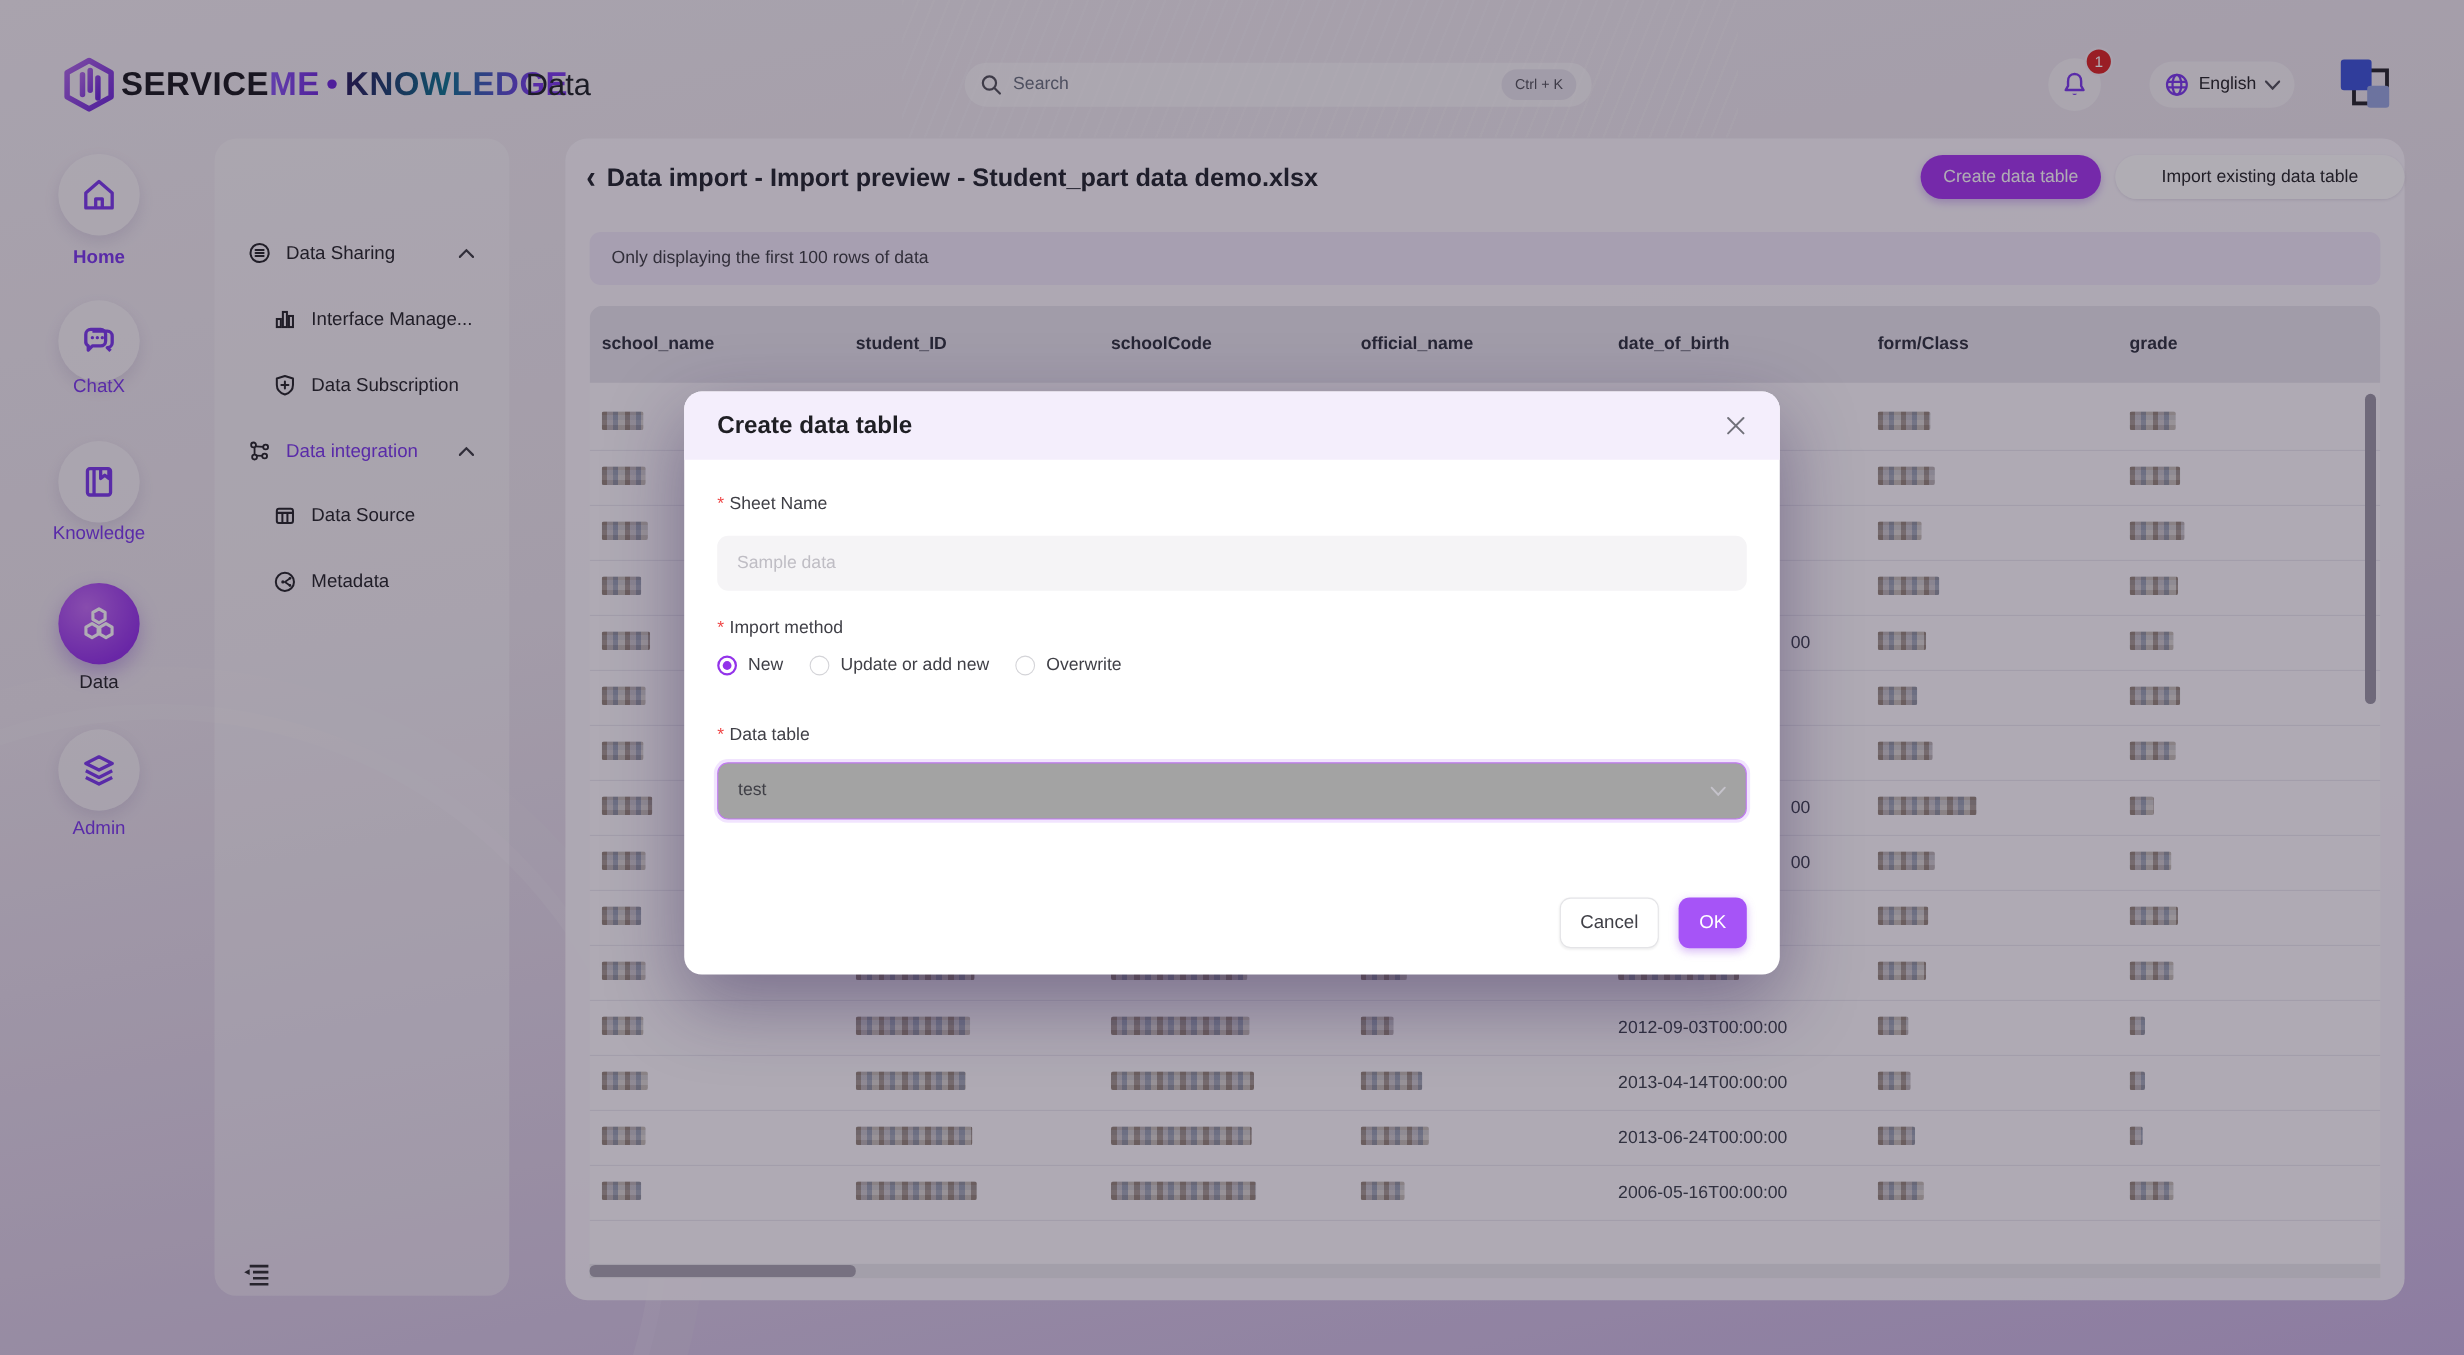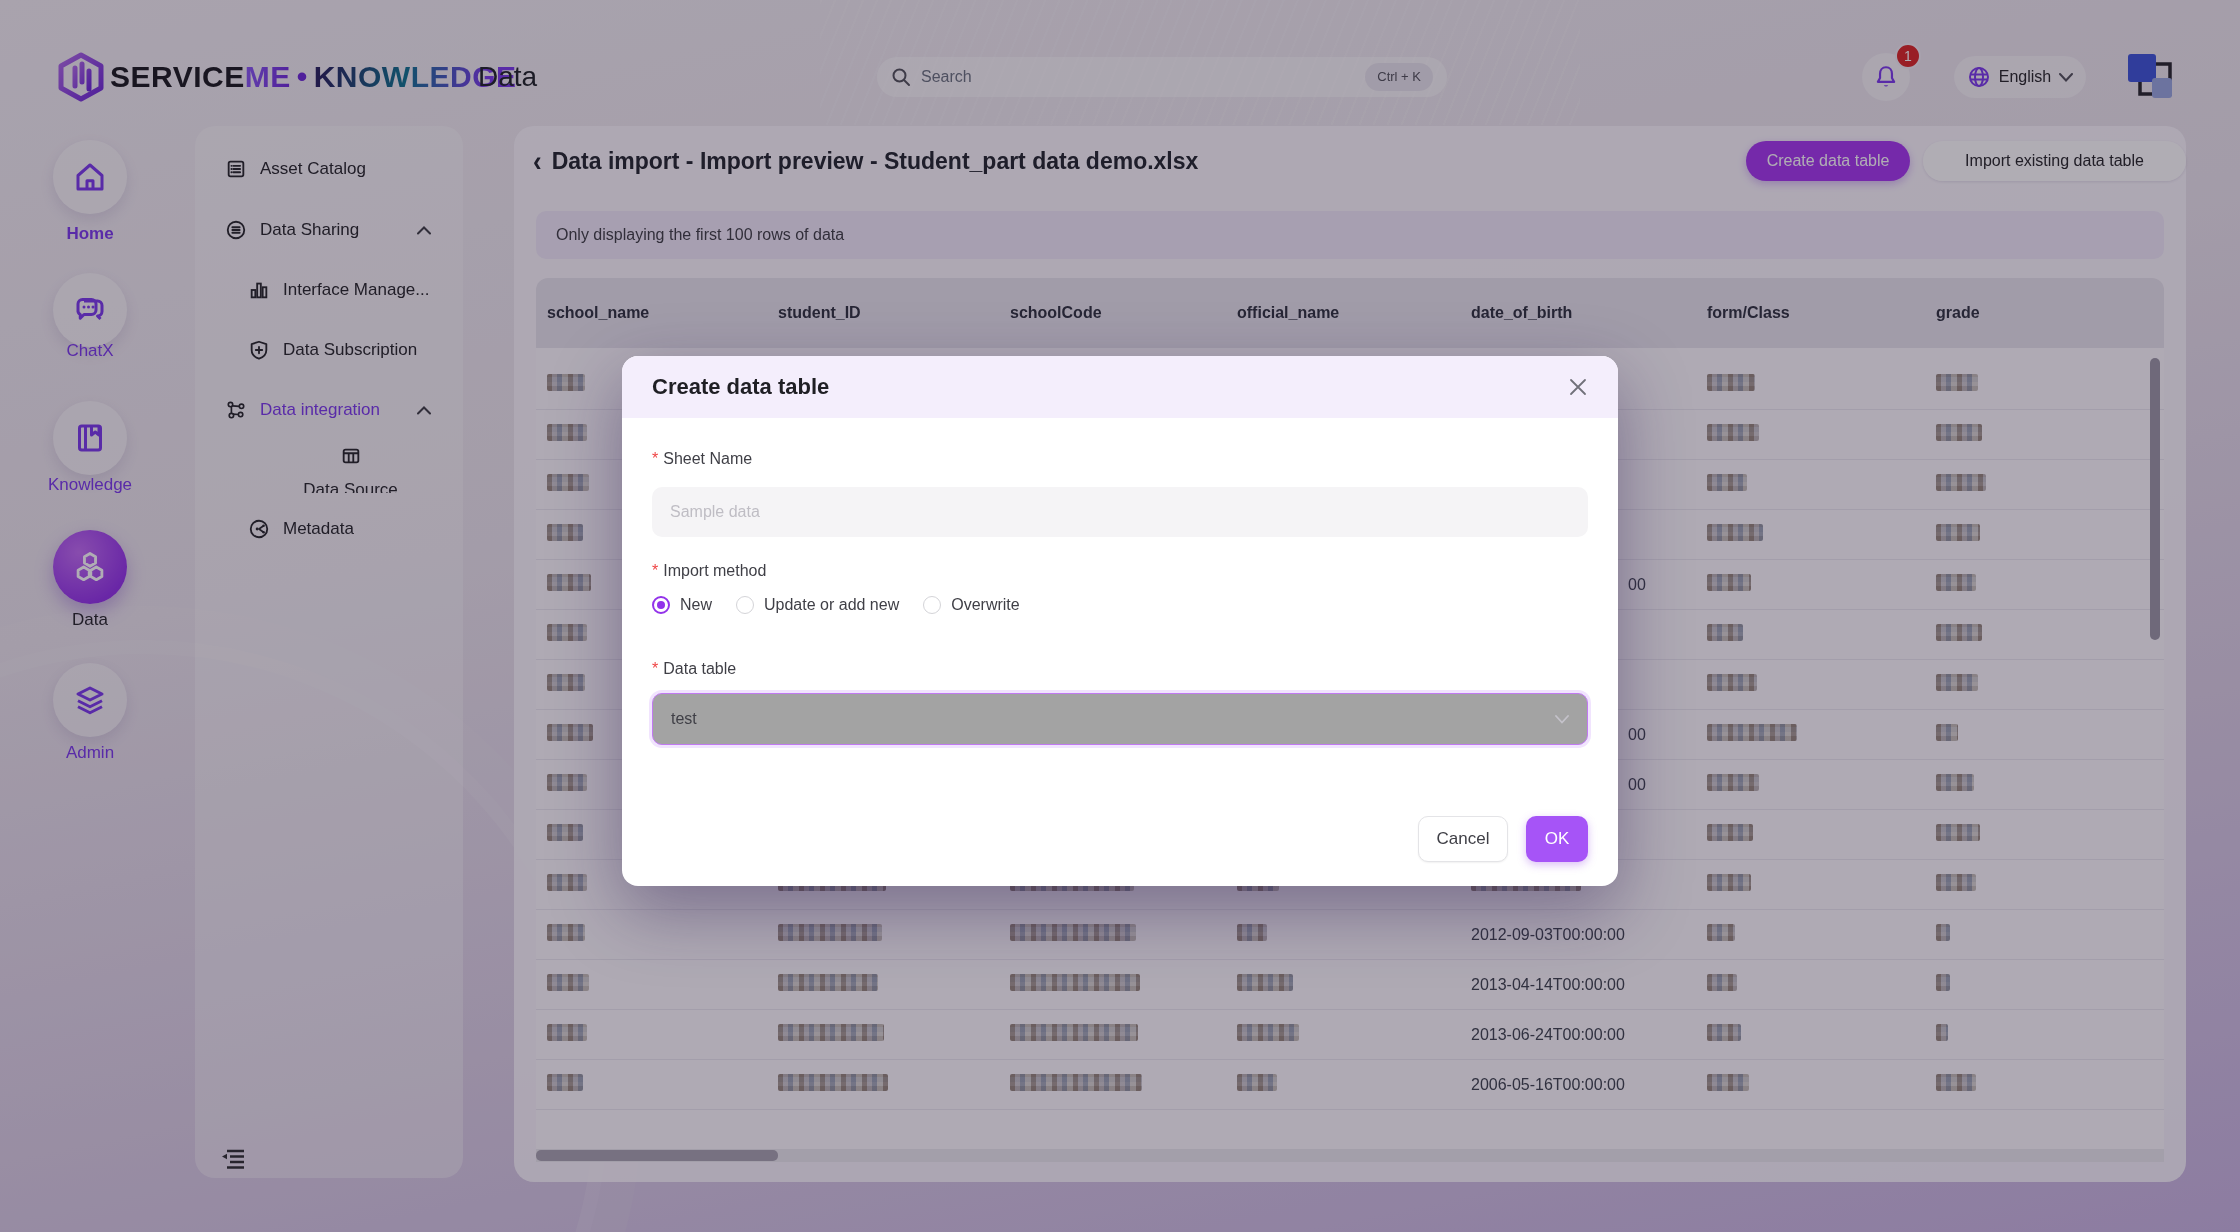--- a/index.html
+++ b/index.html
@@ -226,30 +226,20 @@
         <path d="M4 8 L12 4 L20 8 L12 12 Z" fill="none" stroke="currentColor" stroke-width="2" stroke-linejoin="round"></path>
         <path d="M4 12.5 L12 16.5 L20 12.5" fill="none" stroke="currentColor" stroke-width="2" stroke-linejoin="round"></path>
         <path d="M4 16.5 L12 20.5 L20 16.5" fill="none" stroke="currentColor" stroke-width="2" stroke-linejoin="round"></path>
       </svg>
   </span>
 </div>
 <div class="abs rail-label" style="top:743px;">Admin</div>
 
 <div class="abs side-panel">
 
-  <div class="side-item" style="top:19px;">
-    <span>
-      <svg width="22" height="22" viewBox="0 0 24 24">
-          <rect x="4" y="4" width="16" height="16" rx="2" fill="none" stroke="#26262b" stroke-width="2"></rect>
-          <path d="M9 8.5 L16.5 8.5 M9 12 L16.5 12 M9 15.5 L16.5 15.5" stroke="#26262b" stroke-width="2" stroke-linecap="round"></path>
-          <path d="M7 8.5 L7.2 8.5 M7 12 L7.2 12 M7 15.5 L7.2 15.5" stroke="#26262b" stroke-width="2" stroke-linecap="round"></path>
-        </svg>
-    </span>
-    <span class="lbl">Asset Catalog</span>
-  </div>
 
   <div class="side-item" style="top:80px;">
     <span>
       <svg width="22" height="22" viewBox="0 0 24 24">
           <circle cx="12" cy="12" r="9" fill="none" stroke="#26262b" stroke-width="2"></circle>
           <path d="M8 9 L16 9 M8 12 L16 12 M8 15 L16 15" stroke="#26262b" stroke-width="2" stroke-linecap="round"></path>
         </svg>
     </span>
     <span class="lbl">Data Sharing</span>
     <span class="chev">
@@ -291,21 +281,21 @@
         </svg>
     </span>
     <span class="lbl">Data integration</span>
     <span class="chev">
       <svg width="14" height="9" viewBox="0 0 14 9">
           <path d="M1 7.5 L7 1.5 L13 7.5" fill="none" stroke="currentColor" stroke-width="2" stroke-linecap="round"></path>
         </svg>
     </span>
   </div>
 
-  <div class="side-item sub" style="top:319px;flex-direction:column;">
+  <div class="side-item sub" style="top:319px;">
     <span>
       <svg width="22" height="22" viewBox="0 0 24 24">
           <rect x="4" y="5" width="16" height="14" rx="2" fill="none" stroke="#26262b" stroke-width="2"></rect>
           <path d="M4 9 L20 9 M9.5 9 L9.5 19 M14.5 9 L14.5 19" stroke="#26262b" stroke-width="2"></path>
         </svg>
     </span>
     <span class="lbl">Data Source</span>
   </div>
 
   <div class="side-item sub" style="top:379px;">

